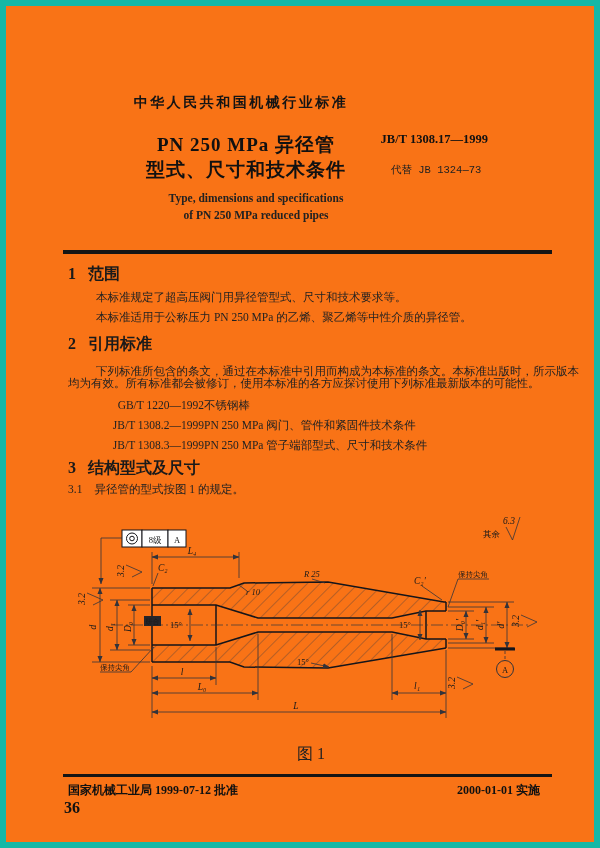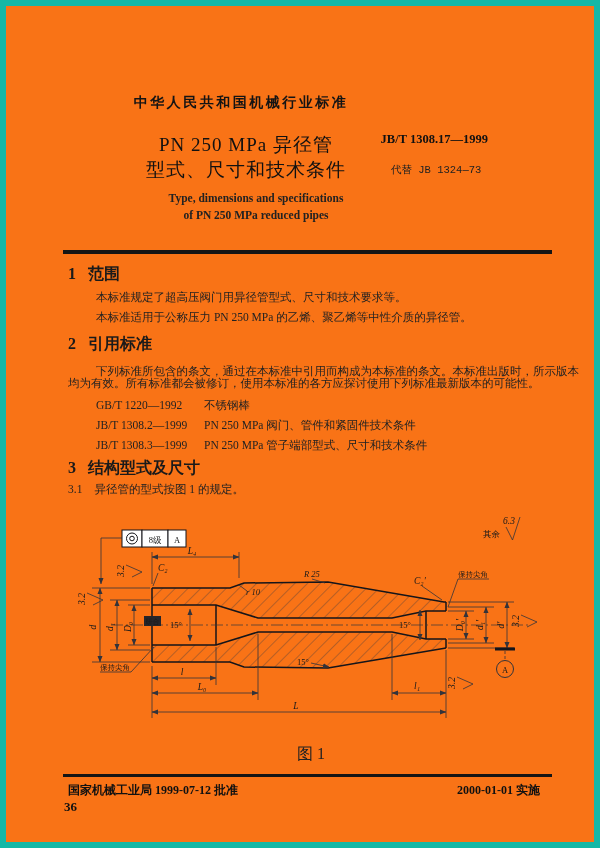--- a/index.html
+++ b/index.html
@@ -2,32 +2,32 @@
 <html><head>
 <meta charset="utf-8">
 <style>
   html,body{margin:0;padding:0;background:#ffffff;}
   .page{position:relative;width:600px;height:848px;background:#f97316;
         border:6px solid #14b8a6;box-sizing:border-box;overflow:hidden;
         font-family:"Liberation Serif", serif;color:#1a1a1a;}
   .abs{position:absolute;white-space:nowrap;}
   .ctr{text-align:center;}
   .hdr-cn{font-size:14px;font-weight:bold;letter-spacing:2.5px;color:#141414;}
-  .title-cn{font-size:19px;font-weight:normal;letter-spacing:1px;color:#111;}
+  .title-cn{font-size:19px;font-weight:bold;letter-spacing:1px;color:#111;}
   .title-en{font-size:11.5px;font-weight:bold;color:#222;}
   .std-code{font-size:12.5px;font-weight:bold;color:#111;}
   .std-repl{font-size:10.5px;color:#222;font-family:Liberation Mono, monospace;}
   .rule{position:absolute;background:#151515;}
   .h-sec{font-size:16px;font-weight:bold;}
   .h-sec .num{margin-right:12px;}
-  .body-t{font-size:11.5px;color:#222;}
+  .body-t{font-size:11.5px;color:#222;text-align:right;}
   .ref-code{display:inline-block;width:108px;}
   .fig-cap{font-size:16px;color:#222;}
   .foot-t{font-size:12px;font-weight:bold;color:#111;}
-  .pg-num{font-size:13px;font-weight:bold;color:#111;}
+  .pg-num{font-size:16px;font-weight:bold;color:#111;}
   
   svg .out{stroke:#15151a;stroke-width:1.5;fill:none;stroke-linejoin:miter;}
   svg .thin{stroke:#33333a;stroke-width:0.8;fill:none;}
   svg .dim{stroke:#33333a;stroke-width:0.8;fill:none;}
   svg .cl{stroke:#33333a;stroke-width:0.7;fill:none;stroke-dasharray:12 3 2 3;}
   svg text{font-family:"Liberation Serif", serif;fill:#1a1a1a;}
   svg .dt{font-size:9.5px;font-style:italic;}
   svg .st{font-size:8.5px;}
   svg .zh{font-size:7.5px;font-style:normal;}
 </style>

